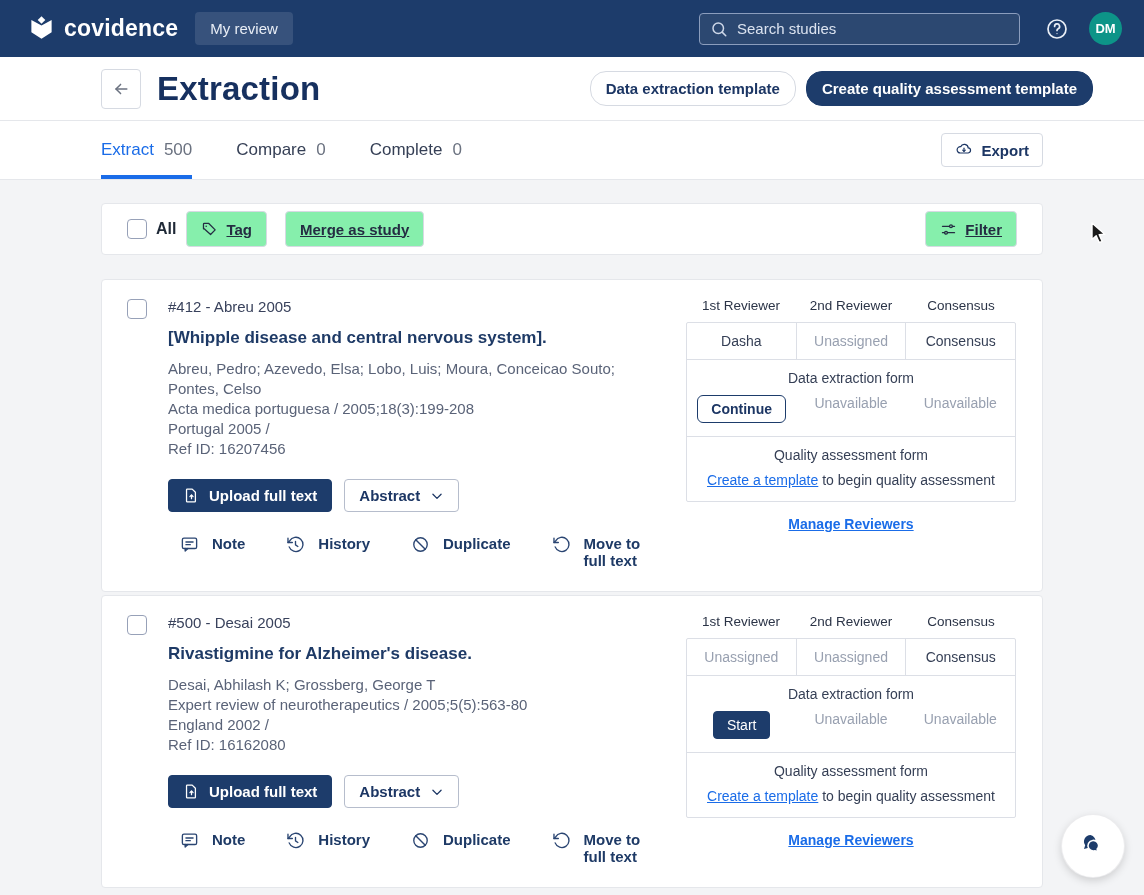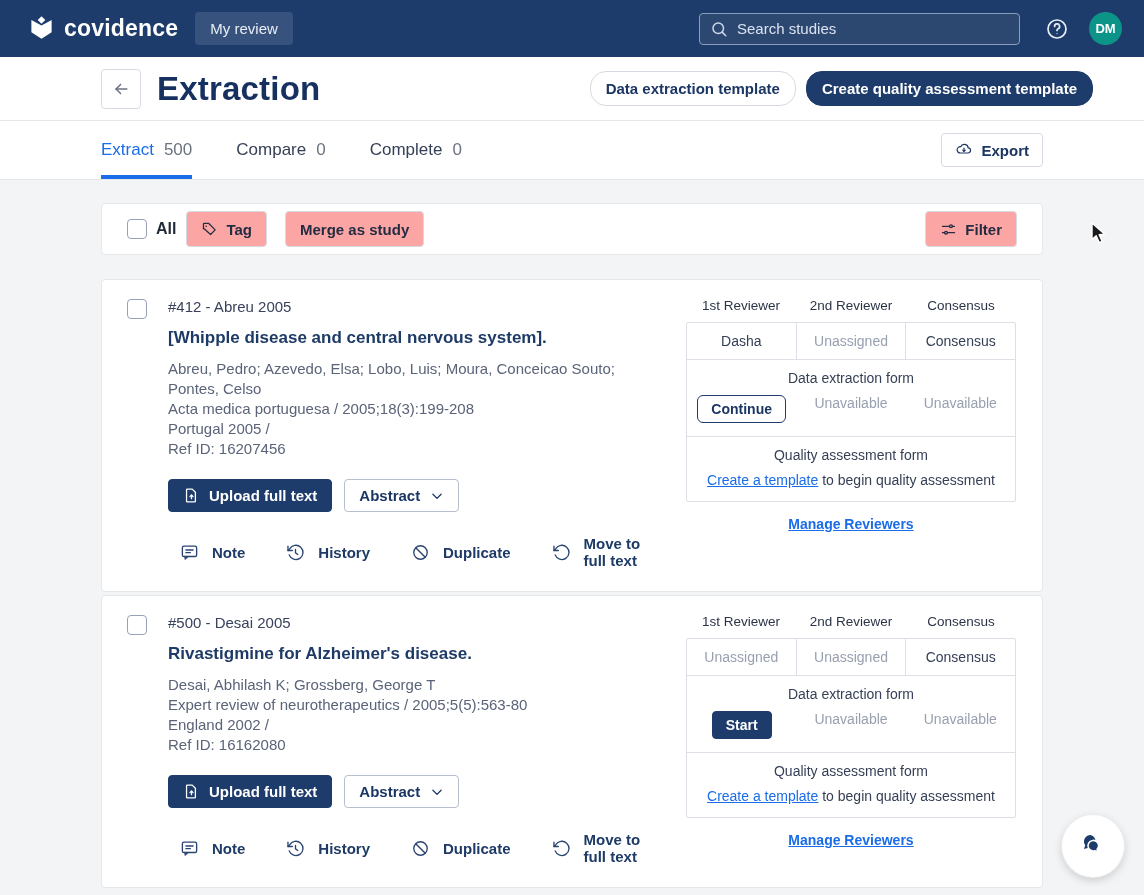--- a/index.html
+++ b/index.html
@@ -85,23 +85,23 @@
 
   .toolbar {
     background:#fff; border:1px solid var(--border,#e5e7eb); border-radius:4px;
     height:52px; display:flex; align-items:center; padding:0 25px; margin-bottom:24px;
   }
   .checkbox {
     width:20px; height:20px; border:1px solid #97a1b8; border-radius:4px; background:#fff; cursor:pointer;
   }
   .all-label { font-size:16px; font-weight:700; color:#1f2937; margin:0 10px 0 9px; }
   .tool-btn {
-    display:flex; align-items:center; gap:8px; background:#fca5a5;
+    display:flex; align-items:center; gap:8px; background:#86efac;
     border:1px solid #d6dae2; border-radius:4px; height:36px; padding:0 14px;
-    color:#242c42; font-size:15px; font-weight:700; cursor:pointer;
+    color:#242c42; font-size:15px; font-weight:700; cursor:pointer;text-decoration:underline;
   }
   .tool-btn + .tool-btn { margin-left:18px; }
   .toolbar .right { margin-left:auto; display:flex; }
 
   
   .card {
     background:#fff; border:1px solid var(--border,#e5e7eb); border-radius:4px;
     padding:18px 26px 22px 25px; margin-bottom:3px; display:flex;
   }
   .cb-col { width:41px; padding-top:1px; }
@@ -115,21 +115,21 @@
     border:1px solid var(--brand-navy,#1d3c6b); border-radius:4px; height:33px; padding:0 14px;
     color:#fff; font-size:15px; font-weight:700; cursor:pointer;
   }
   .abstract-btn {
     display:flex; align-items:center; gap:10px; background:#fff;
     border:1px solid #b6bdcc; border-radius:4px; height:33px; padding:0 14px;
     color:#1c3664; font-size:15px; font-weight:700; cursor:pointer;
   }
   .actions-row { margin-top:23px; display:flex; gap:41px; padding-left:12px; }
   .action-link {
-    display:flex; align-items:center; gap:13px; color:#1e3a66;
+    display:flex; gap:13px; color:#1e3a66;
     font-size:15px; font-weight:700; text-decoration:none; cursor:pointer;
   }
   .action-link svg { color:#2a4572; }
 
   
   .review-col { width:330px; }
   .rev-headers { display:flex; margin-bottom:9px; }
   .rev-headers div { flex:1; text-align:center; font-size:13.5px; color:#2b3447; }
   .rev-table { border:1px solid #dcdfe6; border-radius:2px; }
   .name-row { display:flex; height:36px; }
@@ -142,21 +142,21 @@
   .section { border-top:1px solid #dcdfe6; padding:10px 0 13px; }
   .section-title { text-align:center; font-size:14px; color:#353f55; }
   .section-cells { display:flex; margin-top:9px; }
   .section-cells > div { flex:1; text-align:center; font-size:14px; }
   .pill-outline {
     display:inline-block; background:#fff; border:1px solid #1d3c6b; border-radius:6px;
     padding:5px 13px; color:#1c3664; font-size:14px; font-weight:700; cursor:pointer;
   }
   .pill-solid {
     display:inline-block; background:#1d3c6b; border:1px solid #1d3c6b; border-radius:4px;
-    padding:5px 13px; color:#fff; font-size:14px; font-weight:700; cursor:pointer;
+    padding:5px 13px; color:#fff; font-size:14px; font-weight:400; cursor:pointer;
   }
   .quality-line { text-align:center; font-size:14px; color:#353f55; margin-top:9px; }
   a.blue-link { color:var(--accent-blue,#1a6ce8); text-decoration:underline; cursor:pointer; }
   .manage-row { text-align:center; margin-top:13px; }
   .manage-row a { font-size:14px; font-weight:700; }
 
   
   .chat-fab {
     position:absolute; left:1062px; top:815px; width:62px; height:62px; border-radius:50%;
     background:#fff; display:flex; align-items:center; justify-content:center;

